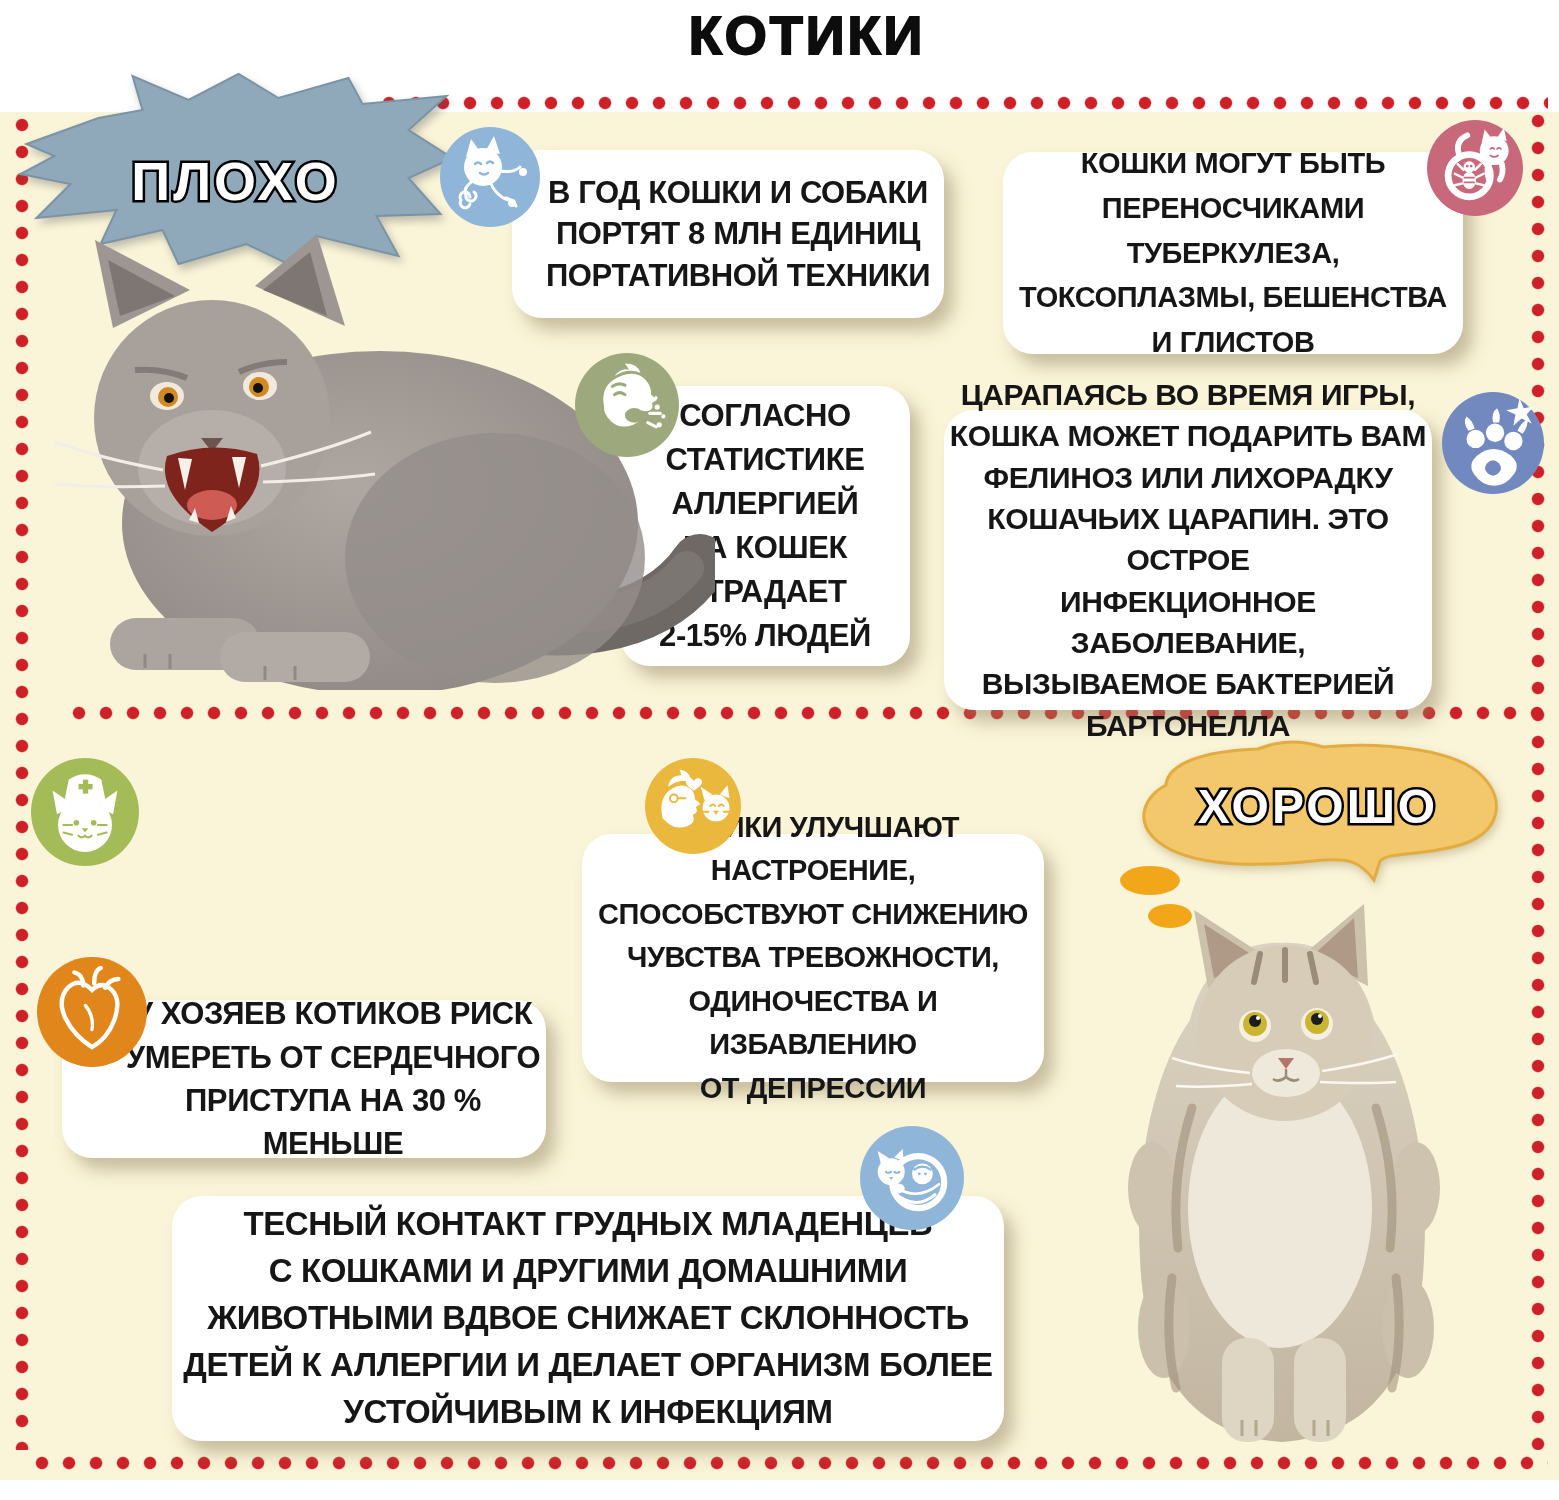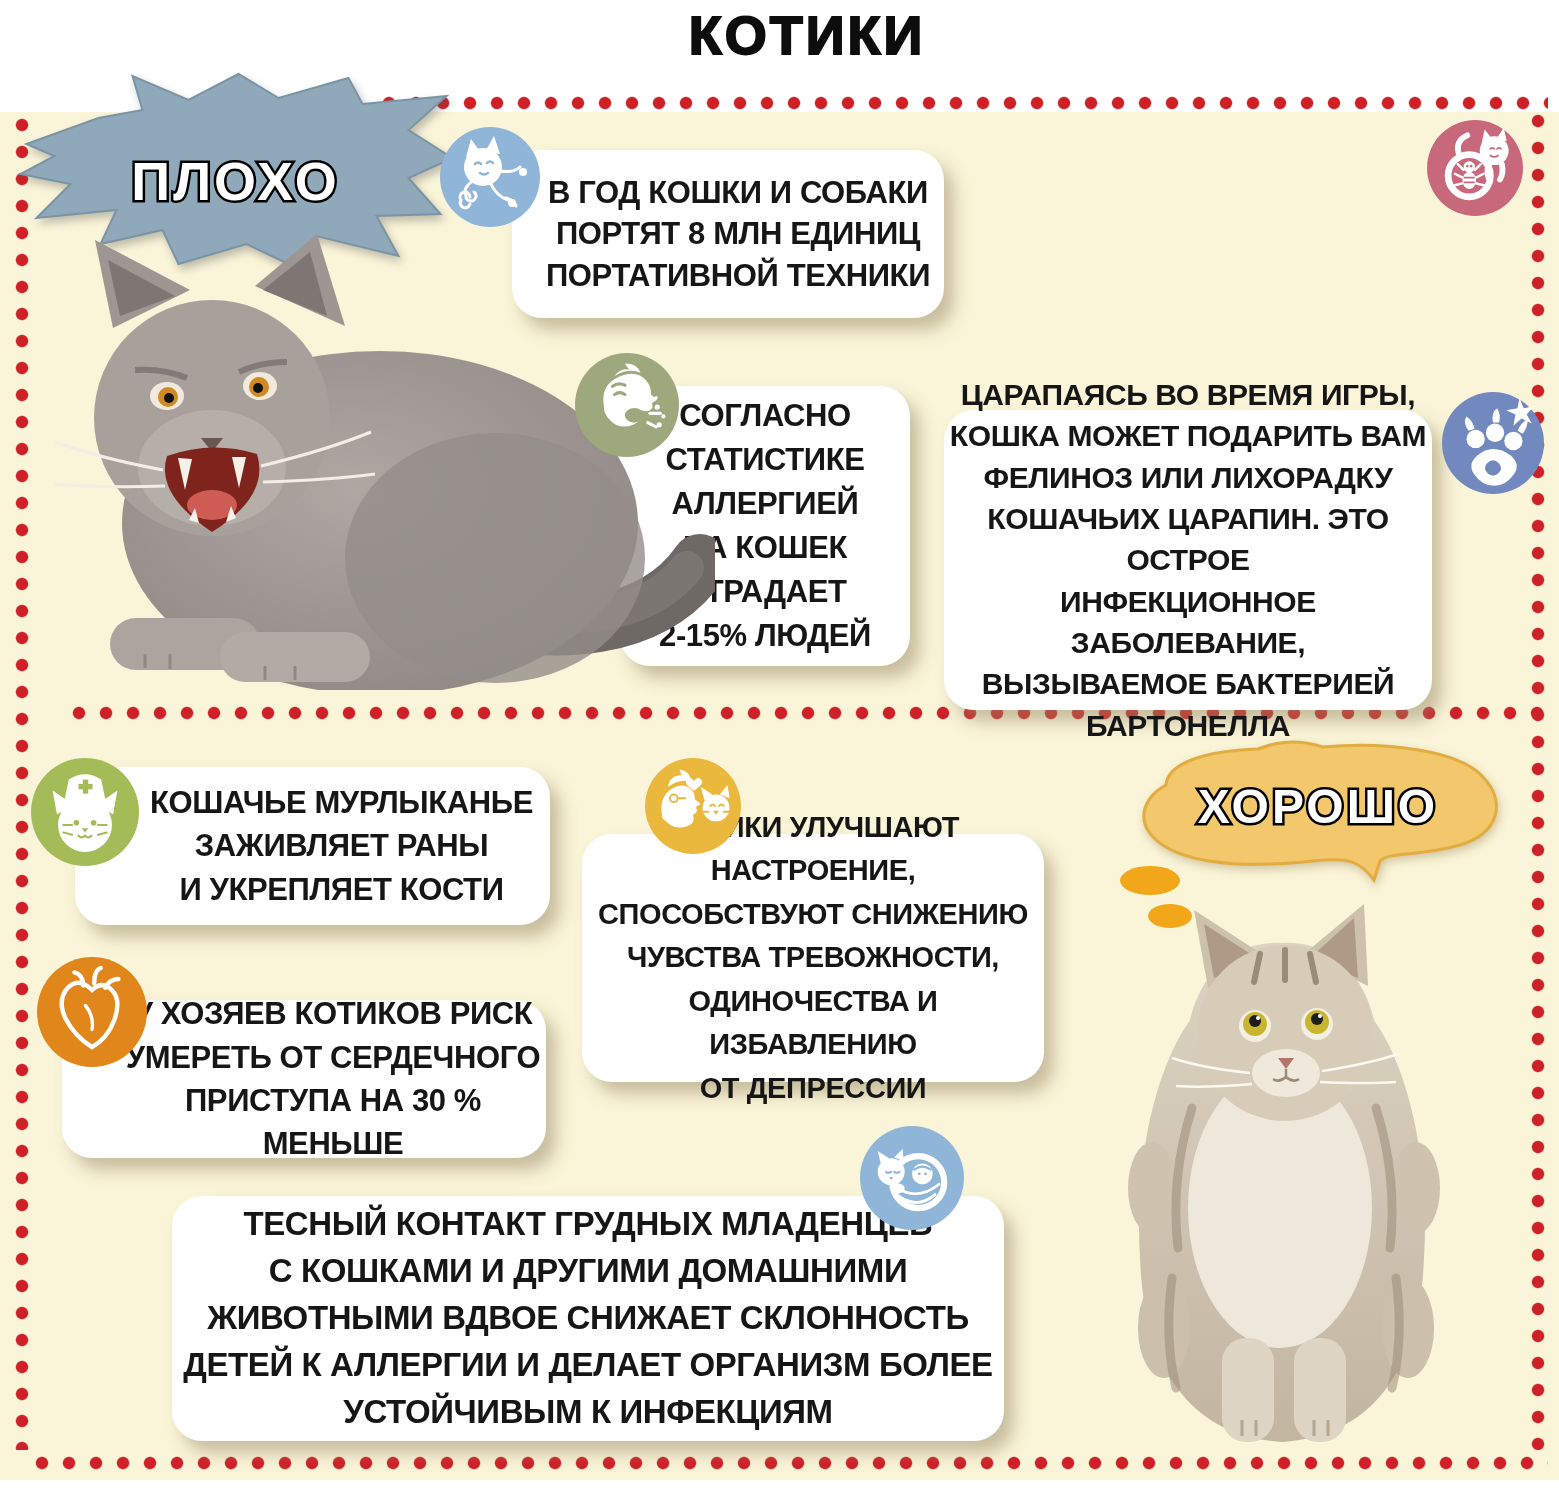--- a/index.html
+++ b/index.html
@@ -59,41 +59,42 @@
     <text x="210" y="90" text-anchor="middle" font-size="48" stroke-width="5">ХОРОШО</text>
   </svg>
   <div class="abs tdot" style="left:1120px;top:866px;width:60px;height:29px;"></div>
   <div class="abs tdot" style="left:1148px;top:904px;width:44px;height:24px;"></div>
 
   <div class="abs bubble b1">
     <span>В ГОД КОШКИ И СОБАКИ
 ПОРТЯТ 8 МЛН ЕДИНИЦ
 ПОРТАТИВНОЙ ТЕХНИКИ</span>
   </div>
+  <div class="abs bubble b2">
+    <span>КОШКИ МОГУТ БЫТЬ
+ПЕРЕНОСЧИКАМИ ТУБЕРКУЛЕЗА,
+ТОКСОПЛАЗМЫ, БЕШЕНСТВА
+И ГЛИСТОВ</span>
+  </div>
   <div class="abs bubble b3">
     <span>СОГЛАСНО
 СТАТИСТИКЕ
 АЛЛЕРГИЕЙ
 НА КОШЕК
 СТРАДАЕТ
 2-15% ЛЮДЕЙ</span>
   </div>
   <div class="abs bubble b4">
     <span>ЦАРАПАЯСЬ ВО ВРЕМЯ ИГРЫ,
 КОШКА МОЖЕТ ПОДАРИТЬ ВАМ
 ФЕЛИНОЗ ИЛИ ЛИХОРАДКУ
 КОШАЧЬИХ ЦАРАПИН. ЭТО ОСТРОЕ
 ИНФЕКЦИОННОЕ ЗАБОЛЕВАНИЕ,
 ВЫЗЫВАЕМОЕ БАКТЕРИЕЙ
 БАРТОНЕЛЛА</span>
-  </div>
-  <div class="abs bubble b5">
-    <span>КОШАЧЬЕ МУРЛЫКАНЬЕ
-ЗАЖИВЛЯЕТ РАНЫ
-И УКРЕПЛЯЕТ КОСТИ</span>
   </div>
   <div class="abs bubble b6">
     <span>У ХОЗЯЕВ КОТИКОВ РИСК
 УМЕРЕТЬ ОТ СЕРДЕЧНОГО
 ПРИСТУПА НА 30 % МЕНЬШЕ</span>
   </div>
   <div class="abs bubble b7">
     <span>КОТИКИ УЛУЧШАЮТ НАСТРОЕНИЕ,
 СПОСОБСТВУЮТ СНИЖЕНИЮ
 ЧУВСТВА ТРЕВОЖНОСТИ,

